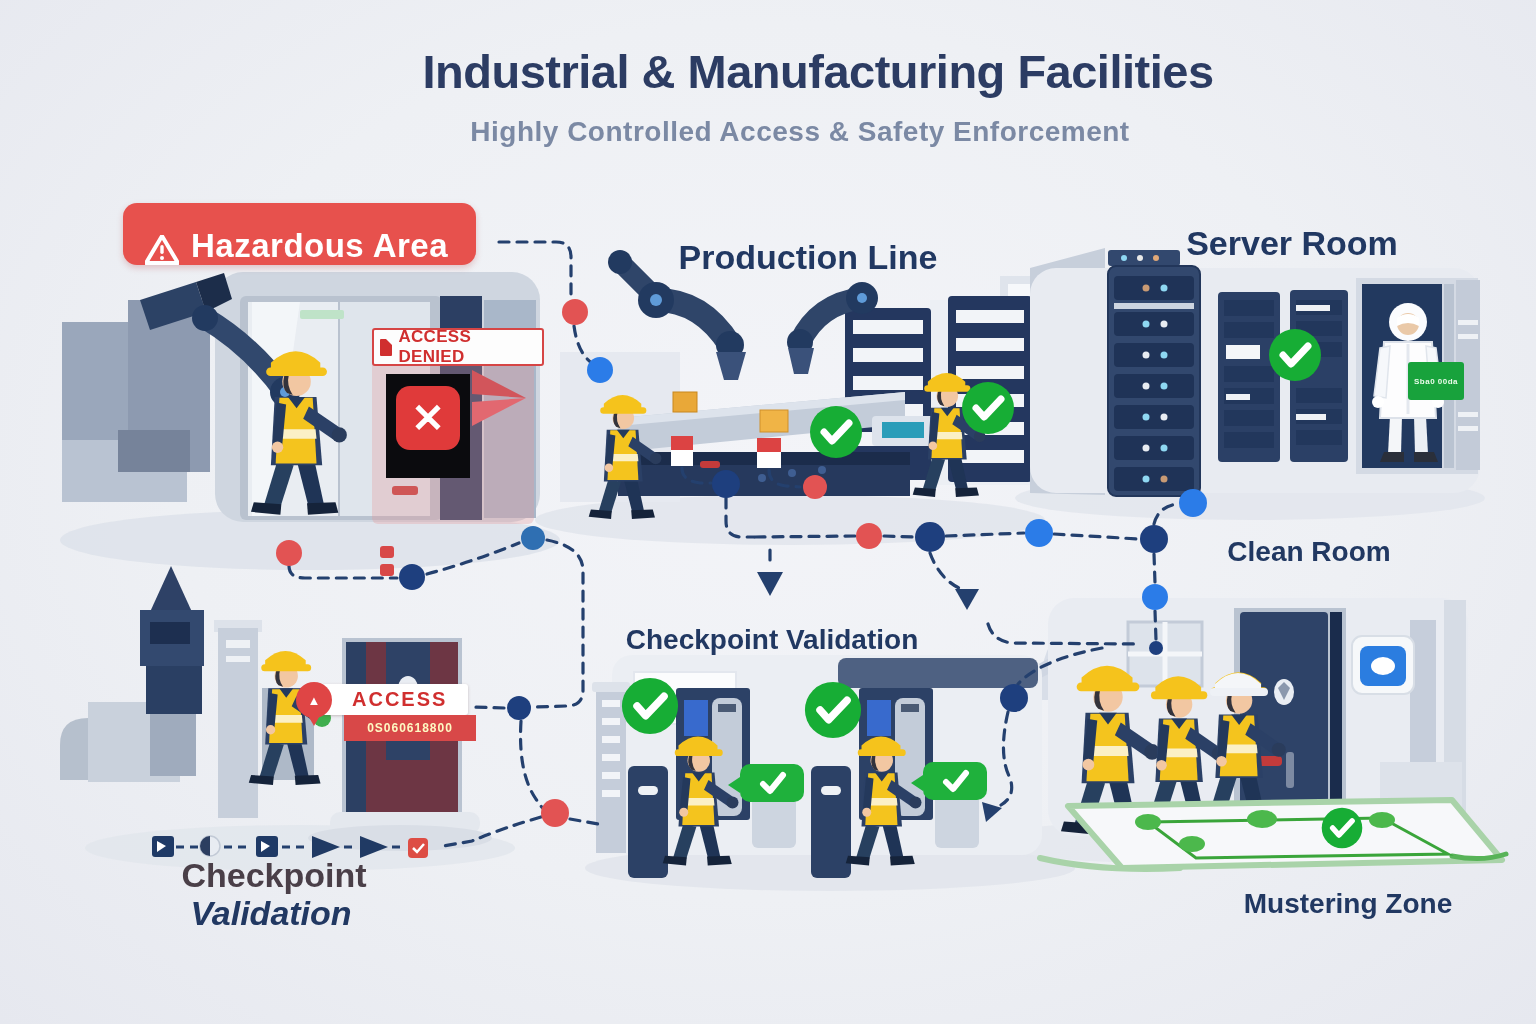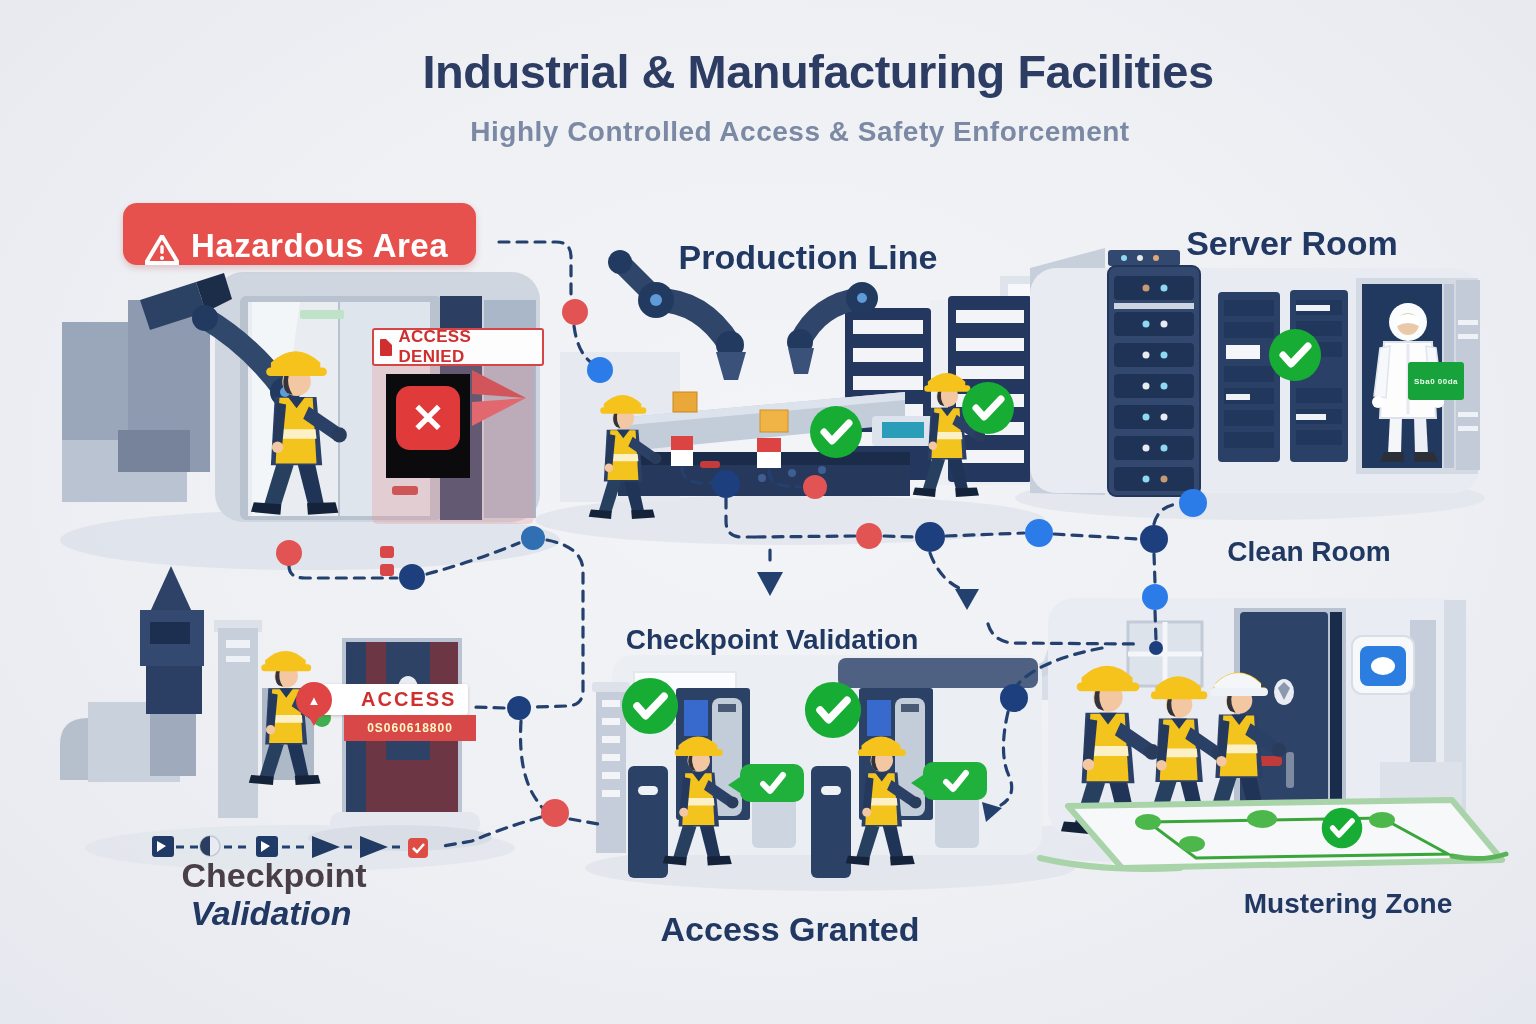--- a/index.html
+++ b/index.html
@@ -24,21 +24,21 @@
   .ad-head .txt{color:#d02f2f;font-weight:bold;font-size:17px;letter-spacing:0.3px;}
   .doc-ic{width:13px;height:17px;background:#d02f2f;position:relative;border-radius:1px;}
   .doc-ic:after{content:"";position:absolute;right:-1px;top:-1px;border:4px solid #fdfdfd;border-left-color:transparent;border-bottom-color:transparent;}
   .ad-screen{position:absolute;left:14px;top:46px;width:84px;height:104px;background:#0b0b0e;}
   .ad-x{position:absolute;left:10px;top:12px;width:64px;height:64px;background:#e03a3a;border-radius:14px;
     display:flex;align-items:center;justify-content:center;color:#fff;font-size:40px;font-weight:bold;}
   
   .acc-sign{position:absolute;left:296px;top:682px;width:176px;height:62px;}
   .acc-bar{position:absolute;left:26px;top:2px;width:146px;height:31px;background:#fff;border-radius:3px;
     box-shadow:0 1px 3px rgba(100,60,60,.3);display:flex;align-items:center;}
-  .acc-bar .txt{color:#d02f2f;font-weight:bold;font-size:20px;letter-spacing:2px;margin-left:39px;}
+  .acc-bar .txt{color:#d02f2f;font-weight:bold;font-size:20px;letter-spacing:2px;margin-left:30px;}
   .acc-pin{position:absolute;left:0;top:0;width:36px;height:36px;background:#df4545;border-radius:50%;
     display:flex;align-items:center;justify-content:center;color:#fff;font-size:13px;font-weight:bold;}
   .acc-pin:after{content:"";position:absolute;left:10px;top:30px;border:8px solid transparent;border-top:14px solid #df4545;}
   .acc-strip{position:absolute;left:48px;top:33px;width:132px;height:26px;background:#d84848;
     display:flex;align-items:center;justify-content:center;color:#fef9c3;font-weight:bold;font-size:12px;letter-spacing:1px;}
   
   .srv-tag{position:absolute;left:1408px;top:362px;width:56px;height:38px;background:#18a23c;border-radius:3px;
     display:flex;align-items:center;justify-content:center;color:#eafceb;font-size:8px;font-weight:bold;letter-spacing:0.5px;}
 </style>
 </head>
@@ -477,21 +477,20 @@
       <rect x="15.3" y="10" width="3.4" height="9" rx="1.7" fill="#ffffff"></rect>
       <circle cx="17" cy="23" r="2" fill="#ffffff"></circle>
     </svg>
     <span class="txt">Hazardous Area</span>
   </div>
 
   <div class="lbl sec" style="left:808px;top:238px;">Production Line</div>
   <div class="lbl sec" style="left:1292px;top:224px;">Server Room</div>
   <div class="lbl sec-lg" style="left:1309px;top:536px;">Clean Room</div>
   <div class="lbl sec-lg" style="left:772px;top:616px;margin-top:8px;">Checkpoint Validation</div>
-  <div class="lbl sec" style="left:790px;top:910px;">Access Granted</div>
   <div class="lbl sec-lg" style="left:1320px;top:888px;margin-left:28px;">Mustering Zone</div>
   <div class="lbl sec warm" style="left:274px;top:856px;">Checkpoint</div>
   <div class="lbl sec" style="left:271px;top:894px;font-style:italic;">Validation</div>
 
   <div class="ad-panel">
     <div class="ad-head">
       <span class="doc-ic"></span>
       <span class="txt">ACCESS DENIED</span>
     </div>
     <div class="ad-screen">

